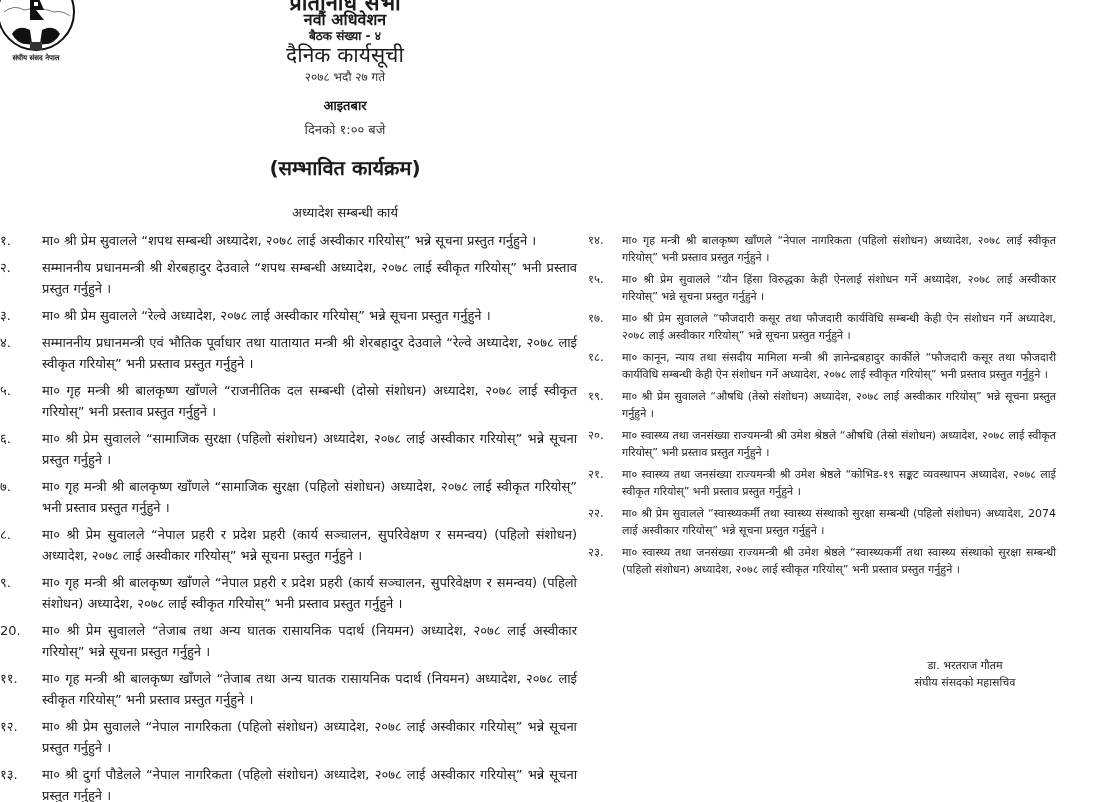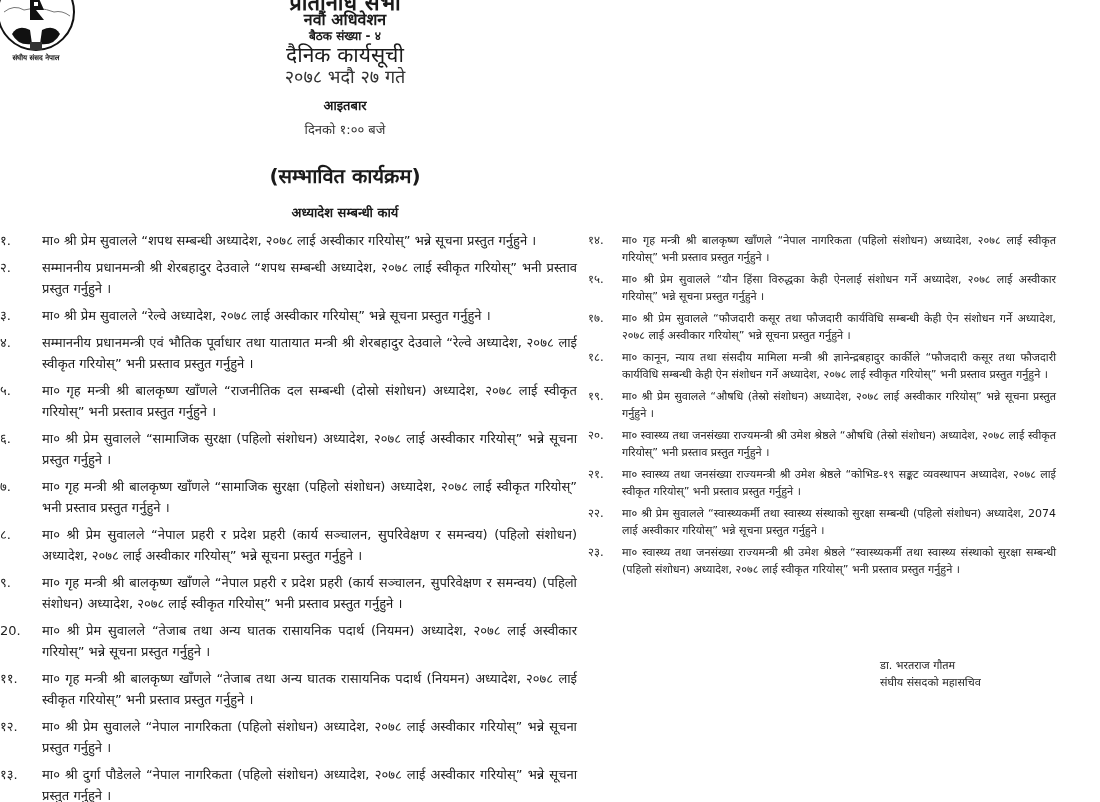--- a/index.html
+++ b/index.html
@@ -11,44 +11,44 @@
   .logo {
     position:absolute; left:-6px; top:-40px; width:84px; height:105px;
   }
   .header {
     position:absolute; left:150px; width:390px; top:-10px; text-align:center;
   }
   .h-title { font-size:22px; font-weight:bold; line-height:26px; height:22px; overflow:visible; }
   .h-session { font-size:16px; font-weight:bold; line-height:16px; margin-top:0px; }
   .h-meeting { font-size:12px; font-weight:bold; line-height:16px; }
   .h-agenda { font-size:21px; font-weight:normal; line-height:22px; }
-  .h-date { font-size:18px; color:#333; line-height:22px; }
+  .h-date { font-size:12px; color:#333; line-height:22px; }
   .h-day { font-size:13px; font-weight:bold; line-height:20px; margin-top:8px; }
   .h-time { font-size:13px; color:#333; line-height:20px; margin-top:4px;text-align:center; }
-  .h-prog { font-size:20px; font-weight:bold; line-height:28px; margin-top:22px; }
+  .h-prog { font-size:20px; font-weight:bold; line-height:28px; margin-top:14px; }
   .section-title {
     position:absolute; left:150px; width:390px; top:203px; text-align:center;
-    font-size:13px; font-weight:bold;
+    font-size:13px; font-weight:normal;
   }
   .col { position:absolute; }
   .col-left { left:0; top:230px; width:577px; }
   .col-right { left:588px; top:232px; width:468px; }
   .item { display:flex; align-items:flex-start; }
   .col-left .item { margin-bottom:6px; }
   .col-right .item { margin-bottom:5px; }
   .num {
     flex:0 0 auto; font-family:"DejaVu Sans", sans-serif; color:#222;
   }
   .col-left .num { width:42px; font-size:13px; line-height:21px; }
   .col-right .num { width:34px; font-size:11.5px; line-height:17px; }
   .txt { flex:1; text-align:justify; color:#1a1a1a; }
   .col-left .txt { font-size:13px; line-height:21px; }
   .col-right .txt { font-size:11px; line-height:17px; }
   .signature {
-    position:absolute; left:880px; top:657px; width:170px; text-align:left;
+    position:absolute; left:880px; top:657px; width:170px; text-align:center;
     font-size:11px; line-height:17px; color:#222;
   }
 </style>
 </head>
 <body>
 
 <div class="logo">
   <svg width="84" height="105" viewBox="0 0 84 105">
     <circle cx="42" cy="52" r="38" fill="#fff" stroke="#111" stroke-width="2"></circle>
     <path d="M10 52 Q20 44 30 50 Q45 46 60 52 Q68 50 76 56" fill="none" stroke="#777" stroke-width="1"></path>

